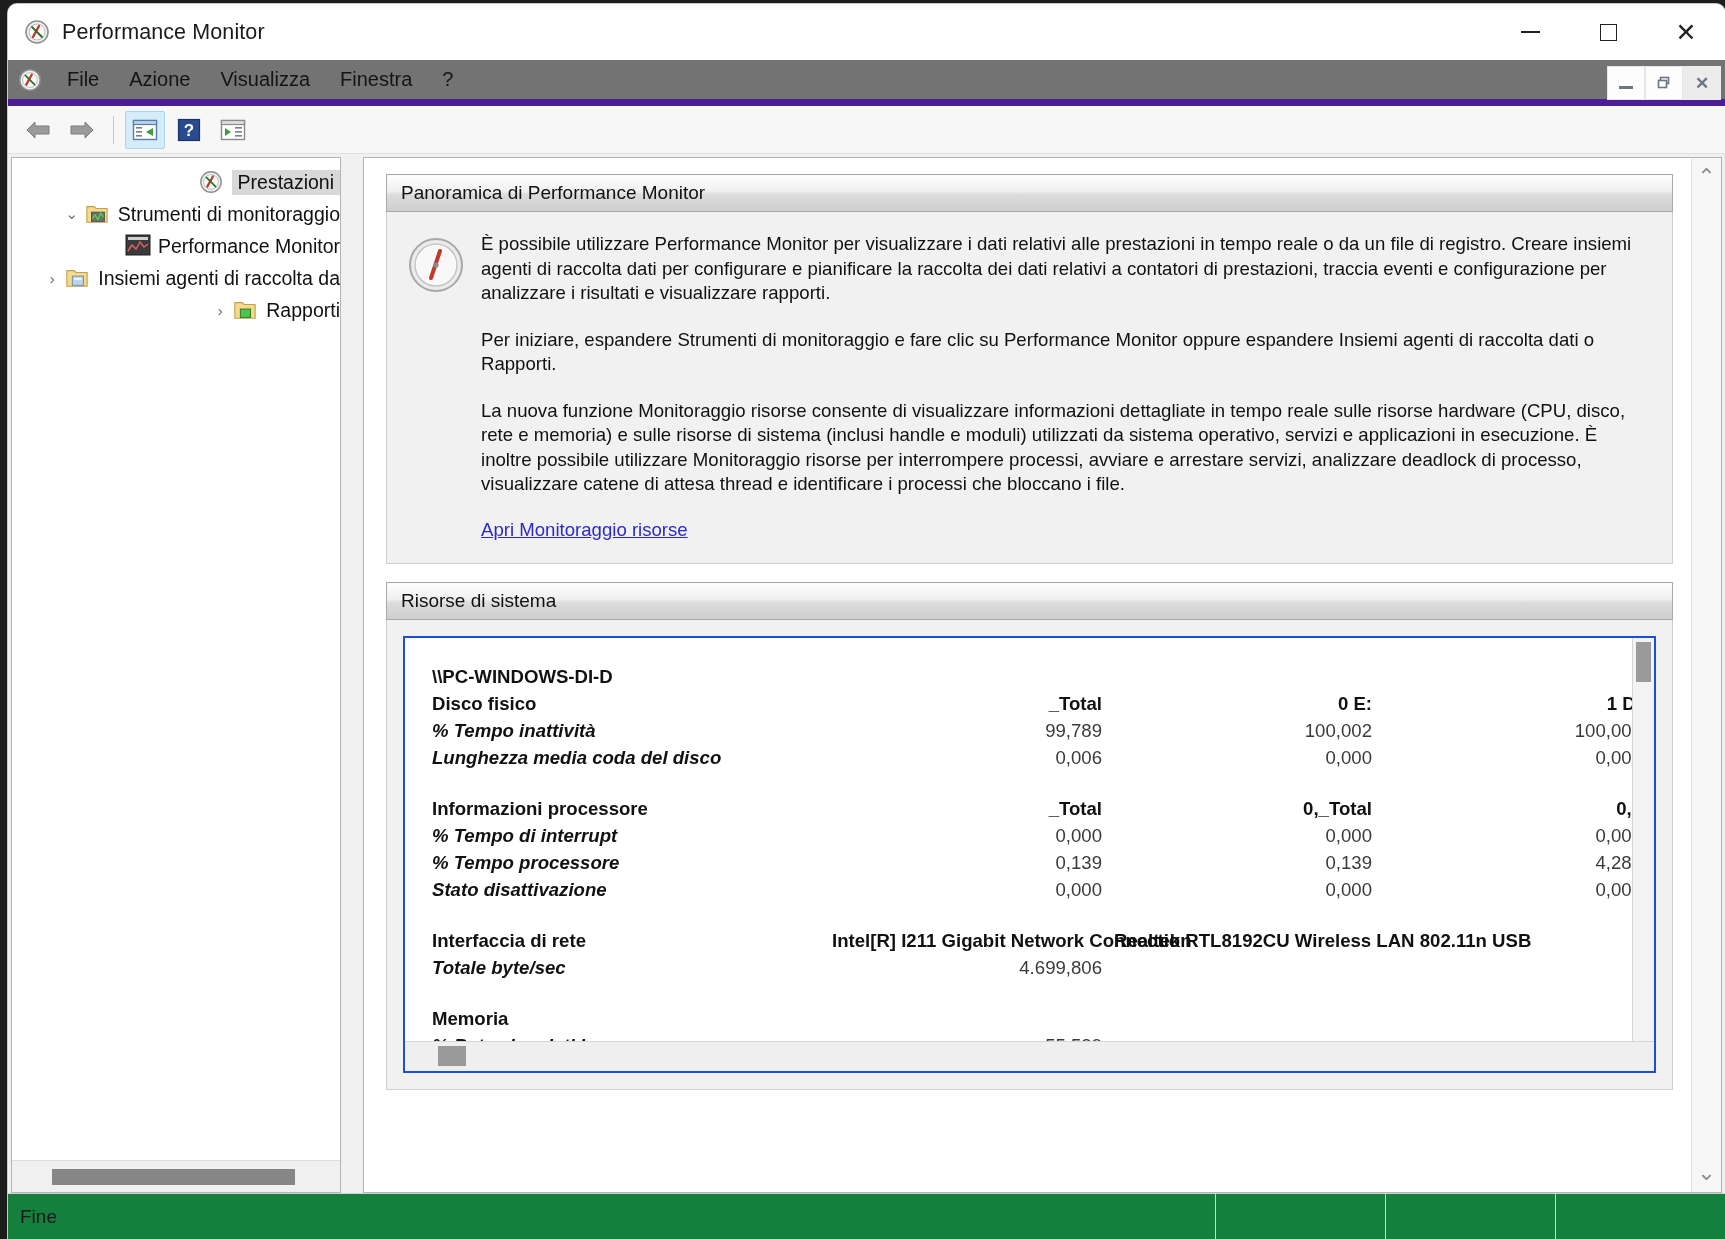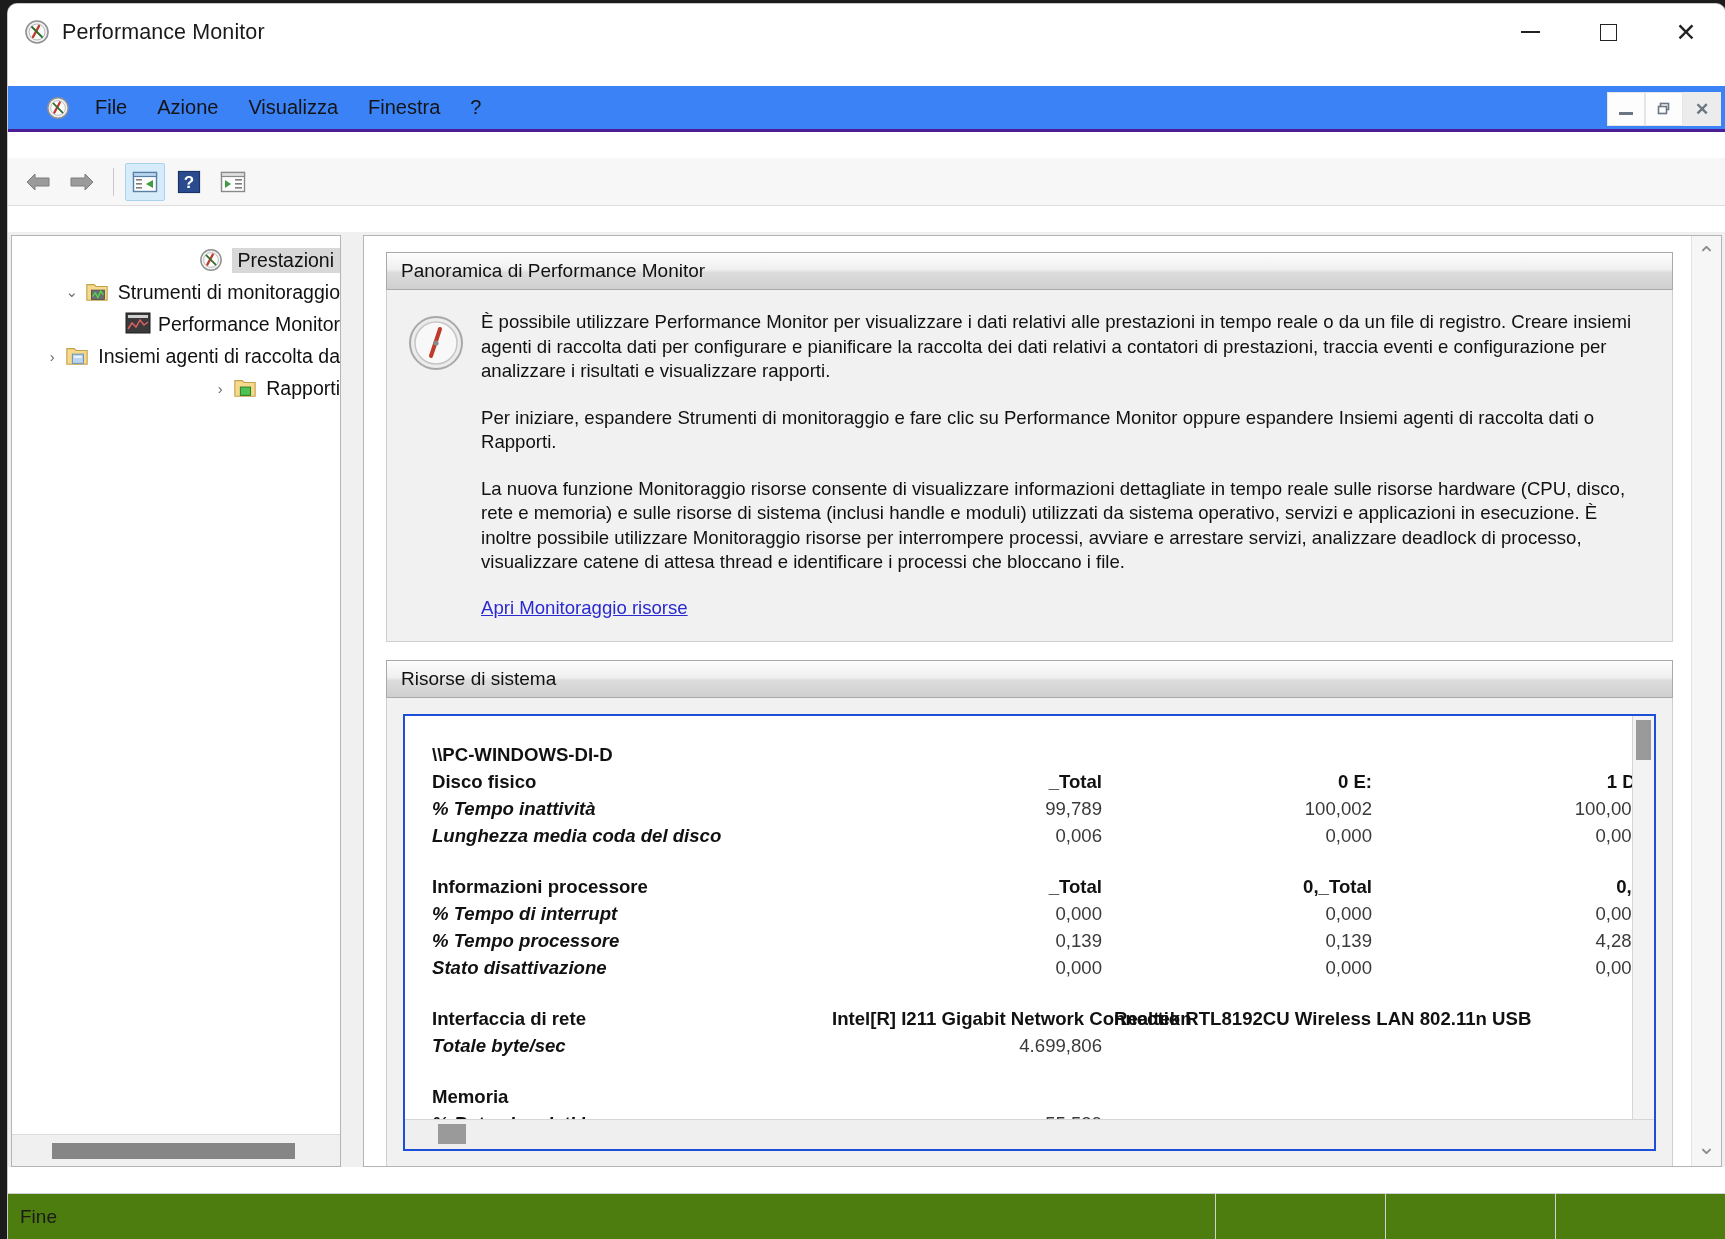--- a/index.html
+++ b/index.html
@@ -12,21 +12,20 @@
   }
   .app-window {
     position: absolute;
     left: 8px; top: 4px;
     width: 1717px; height: 1235px;
     background: #ffffff;
     border-radius: 9px 9px 0 0;
     display: flex; flex-direction: column;
     overflow: hidden;
     box-shadow: 0 0 0 1px #c8c8c8;
-    gap: 26px;
   }
   
   .titlebar {
     height: 56px; min-height: 56px;
     background: #ffffff;
     display: flex; align-items: center;
     position: relative;
   }
   .title-icon {
     width: 26px; height: 26px;
@@ -46,25 +45,24 @@
     width: 78px; height: 56px;
     display: flex; align-items: center; justify-content: center;
     color: #222;
   }
   .glyph-min { width: 19px; height: 1.6px; background: #222; display:block; }
   .glyph-max { width: 17px; height: 17px; border: 1.7px solid #222; display:block; }
   .glyph-close { font-size: 25px; line-height: 1; font-weight: 300; }
   
   .menubar {
     height: 46px; min-height: 46px;
-    background: #3b82f6;
-    border-bottom: 3px solid #4c1d95;
+    background: #737373;
+    border-bottom: 7px solid #4c1d95;
     display: flex; align-items: center;
     position: relative;
-    padding-left: 28px;
   }
   .menu-icon { width: 24px; height: 24px; margin-left: 10px; margin-right: 10px; }
   .menu-item {
     padding: 4px 15px;
     font-size: 20px;
     color: #141414;
   }
   .mdi-controls {
     position: absolute; right: 4px; top: 6px;
     display: flex; height: 34px;
@@ -245,21 +243,21 @@
     height: 30px; background: #efefef;
     border-top: 1px solid #d6d6d6;
     display: flex; align-items: center;
   }
   .res-hscroll .thumb {
     margin-left: 33px; width: 28px; height: 20px; background: #9a9a9a;
   }
   
   .statusbar {
     height: 46px; min-height: 46px;
-    background: #4d7c0f;
+    background: #15803d;
     border-top: 1px solid #d2d2d2;
     display: flex; align-items: center;
   }
   .status-text {
     flex: 1;
     padding-left: 12px;
     font-size: 19px; color: #1a1a1a;
   }
   .status-cell { width: 170px; height: 46px; border-left: 1px solid #d2d2d2; }
 </style>

